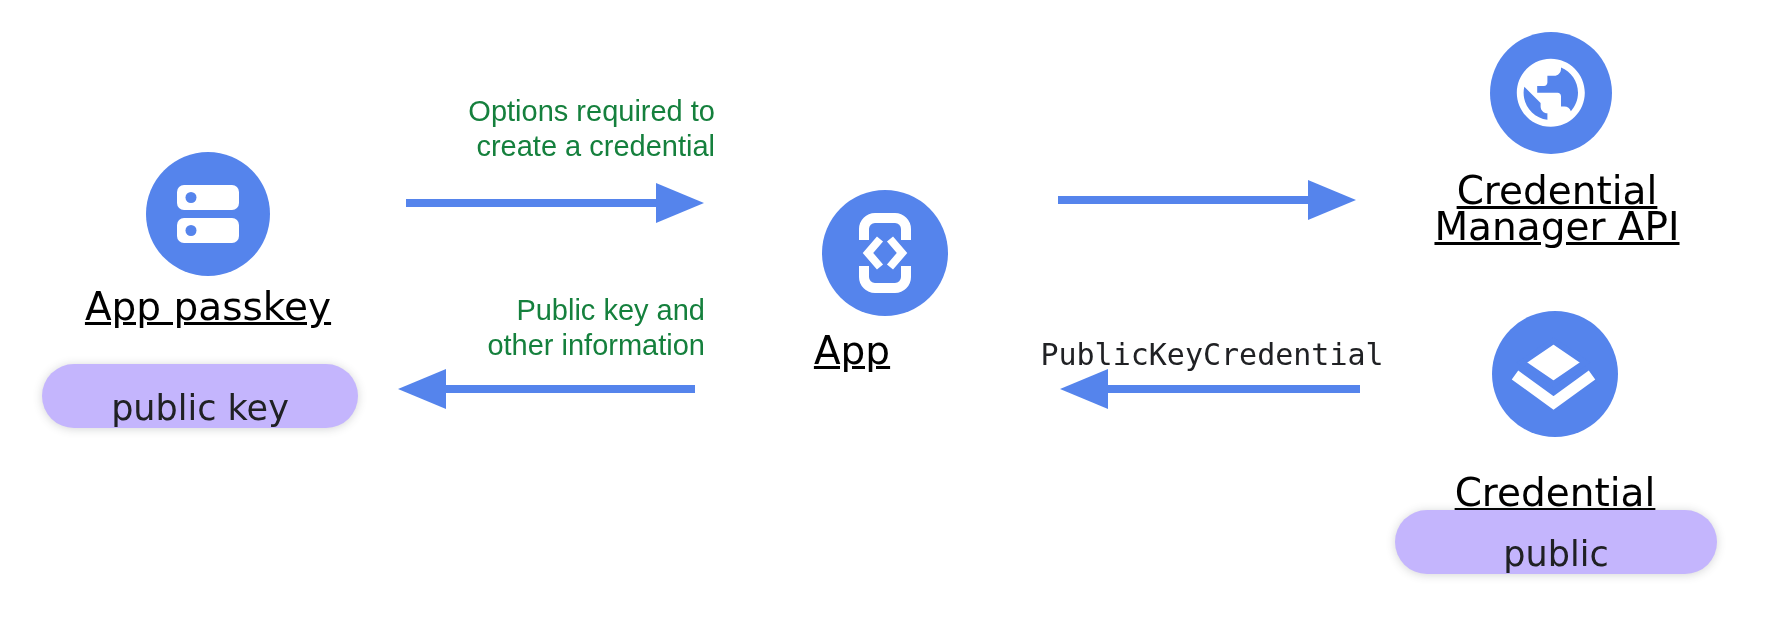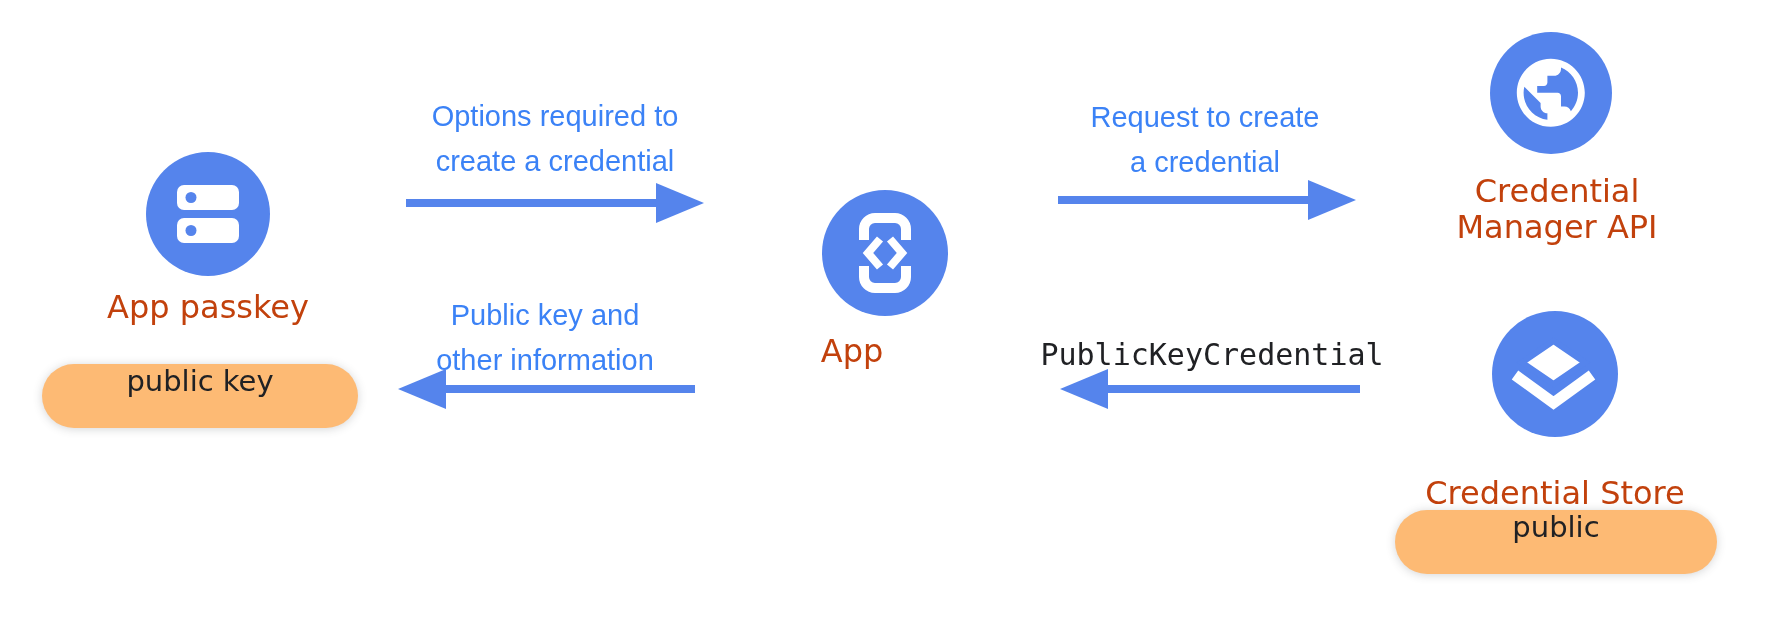--- a/index.html
+++ b/index.html
@@ -17,46 +17,47 @@
     position: absolute;
     border-radius: 50%;
     background: #5584EC;
   }
   .circle svg { display: block; width: 100%; height: 100%; }
   .node-label {
     position: absolute;
     width: 300px;
     text-align: center;
     font-family: "DejaVu Sans", sans-serif;
-    font-size: 32px;
+    font-size: 39px;
     line-height: 36px;
-    color: #c2410c;
+    color: #000000;
     white-space: pre-line;
+    text-decoration: underline;
   }
   .pill {
     position: absolute;
     height: 64px;
     border-radius: 32px;
-    background: #fdba74;
+    background: #c4b5fd;
     box-shadow: 0 1px 10px rgba(60,64,67,0.22);
     display: flex;
-    align-items: flex-start;
+    align-items: flex-end;
     justify-content: center;
     font-family: "DejaVu Sans", sans-serif;
-    font-size: 29px;
+    font-size: 35px;
     color: #202124;
   }
   .arrow-label {
     position: absolute;
     width: 320px;
-    text-align: center;
+    text-align: right;
     font-family: "Liberation Sans", sans-serif;
     font-size: 29px;
-    line-height: 45px;
-    color: #3b82f6;
+    line-height: 35px;
+    color: #15803d;
     white-space: pre-line;
   }
   .mono-label {
     position: absolute;
     width: 360px;
     text-align: center;
     font-family: "DejaVu Sans Mono", monospace;
     font-size: 30px;
     line-height: 35px;
     color: #202124;
@@ -112,22 +113,20 @@
     <svg viewBox="0 0 126 126">
       <rect x="42" y="28" width="42" height="70" rx="11" fill="none" stroke="#ffffff" stroke-width="10"></rect>
       <rect x="28" y="50" width="20" height="26" fill="#5584EC"></rect>
       <rect x="78" y="50" width="20" height="26" fill="#5584EC"></rect>
       <polyline points="58,49 46,63 58,77" fill="none" stroke="#ffffff" stroke-width="8"></polyline>
       <polyline points="68,49 80,63 68,77" fill="none" stroke="#ffffff" stroke-width="8"></polyline>
     </svg>
   </div>
   <div class="node-label" style="left:702px; top:333px;">App</div>
 
-  <div class="arrow-label" style="left:1045px; top:95px;">Request to create
-a credential</div>
   <div>
     <div class="shaft" style="left:1058px; top:196px; width:252px;"></div>
     <div class="head right" style="left:1308px; top:180px;"></div>
   </div>
 
   <div class="mono-label" style="left:1032px; top:337px;">PublicKeyCredential</div>
   <div>
     <div class="head left" style="left:1060px; top:369px;"></div>
     <div class="shaft" style="left:1106px; top:385px; width:254px;"></div>
   </div>

